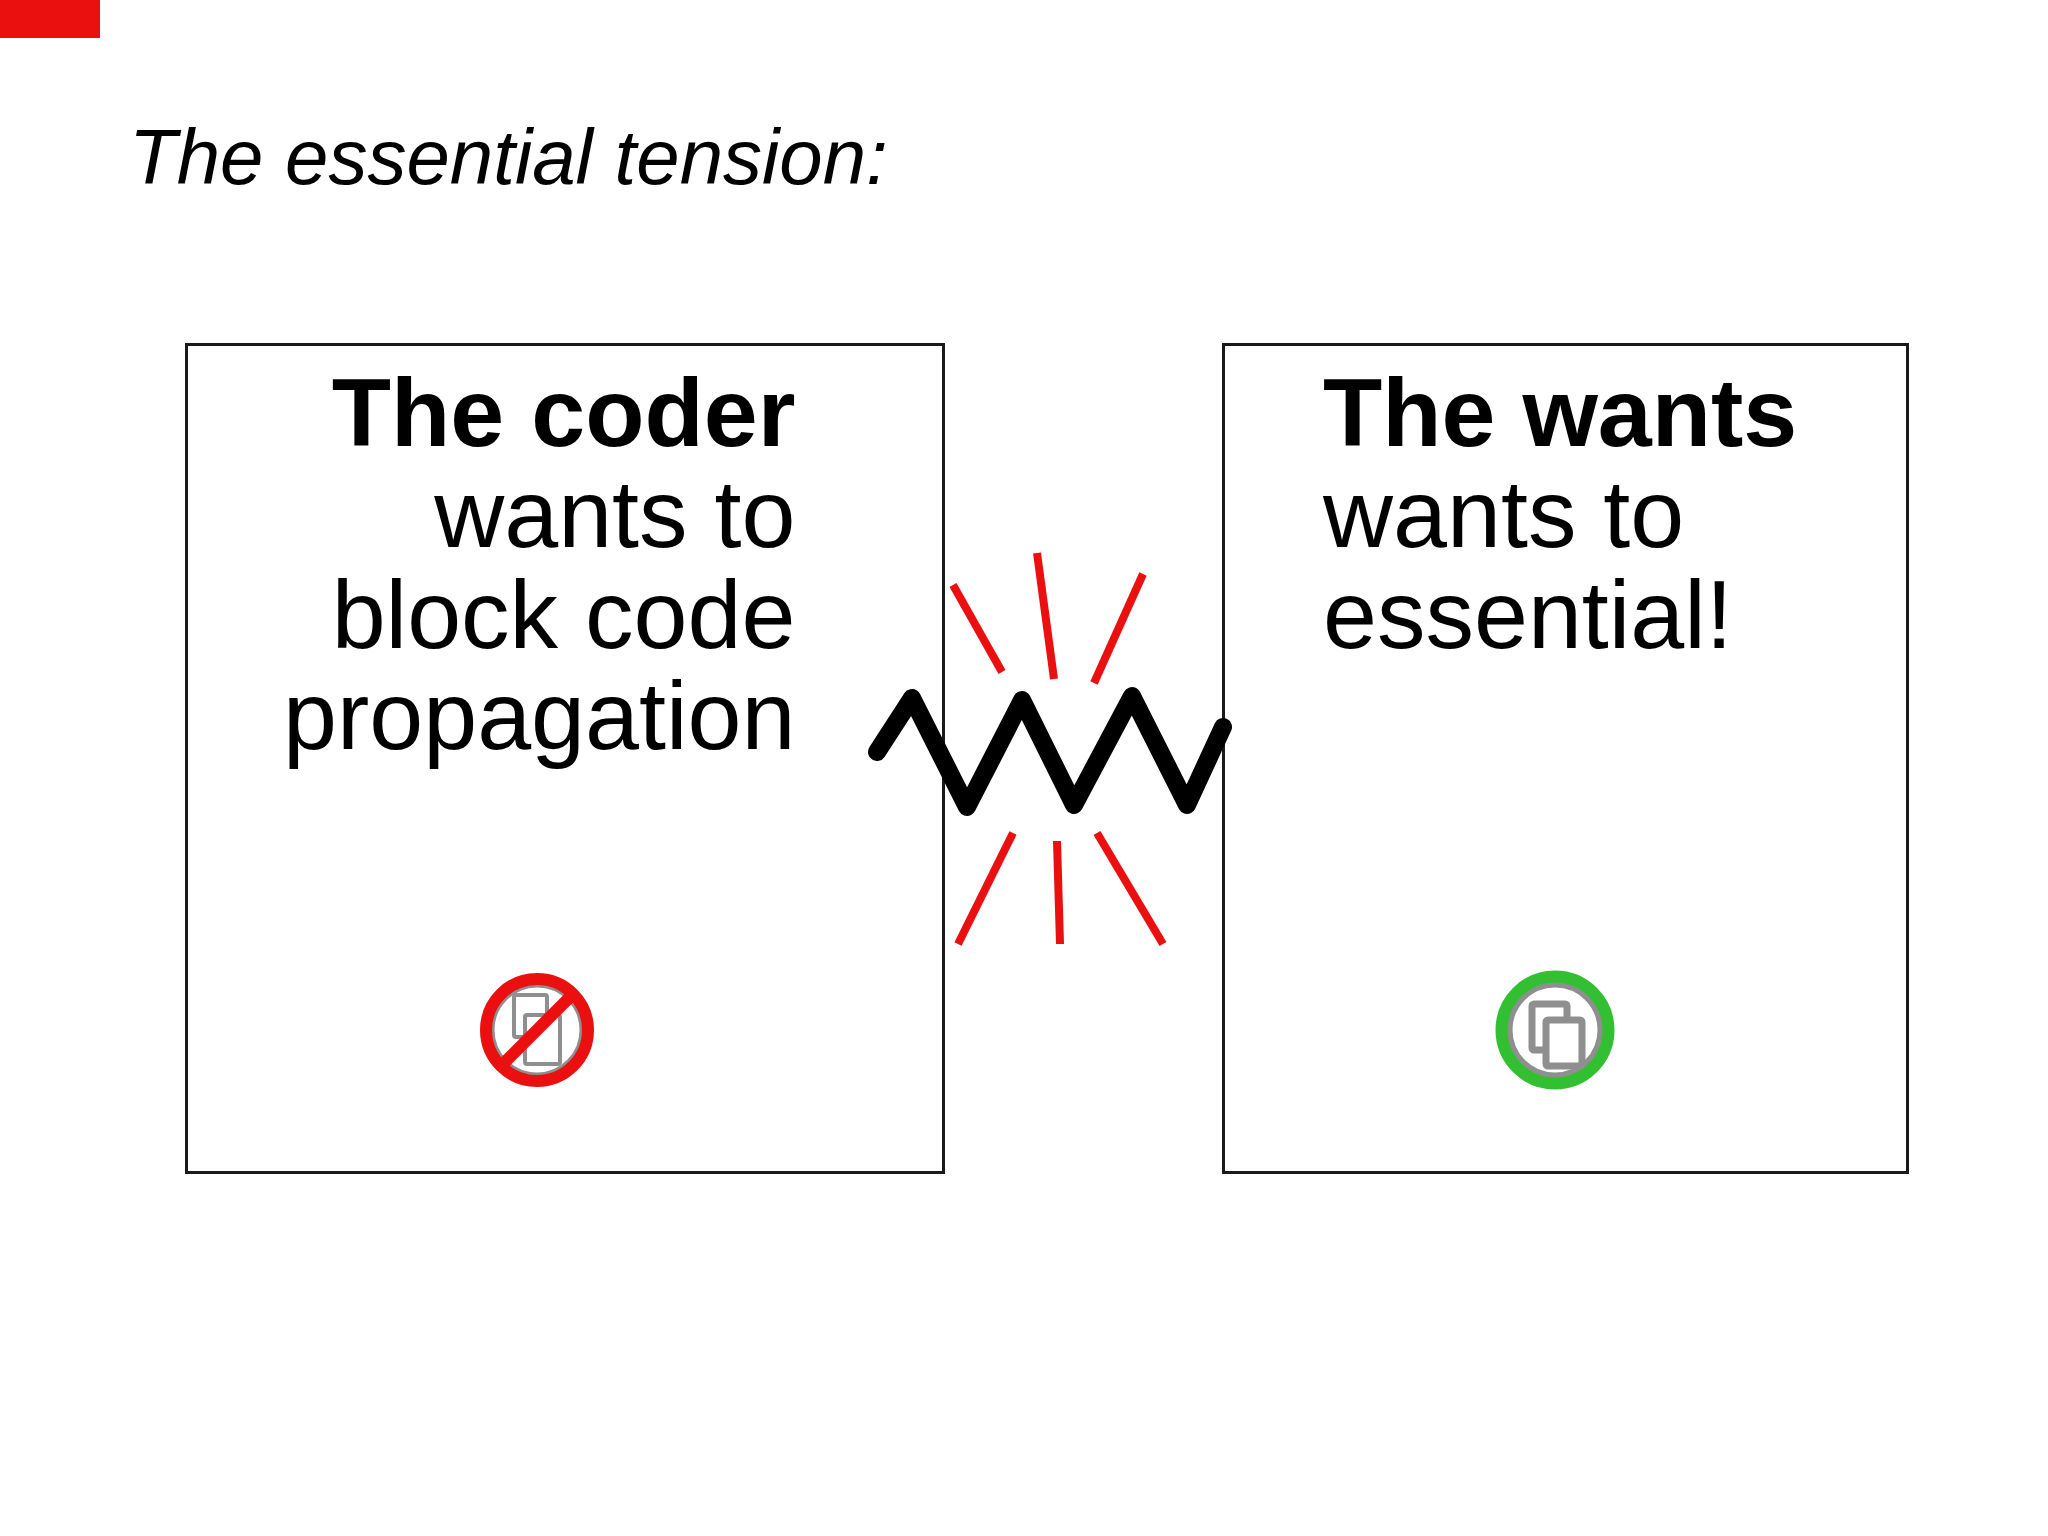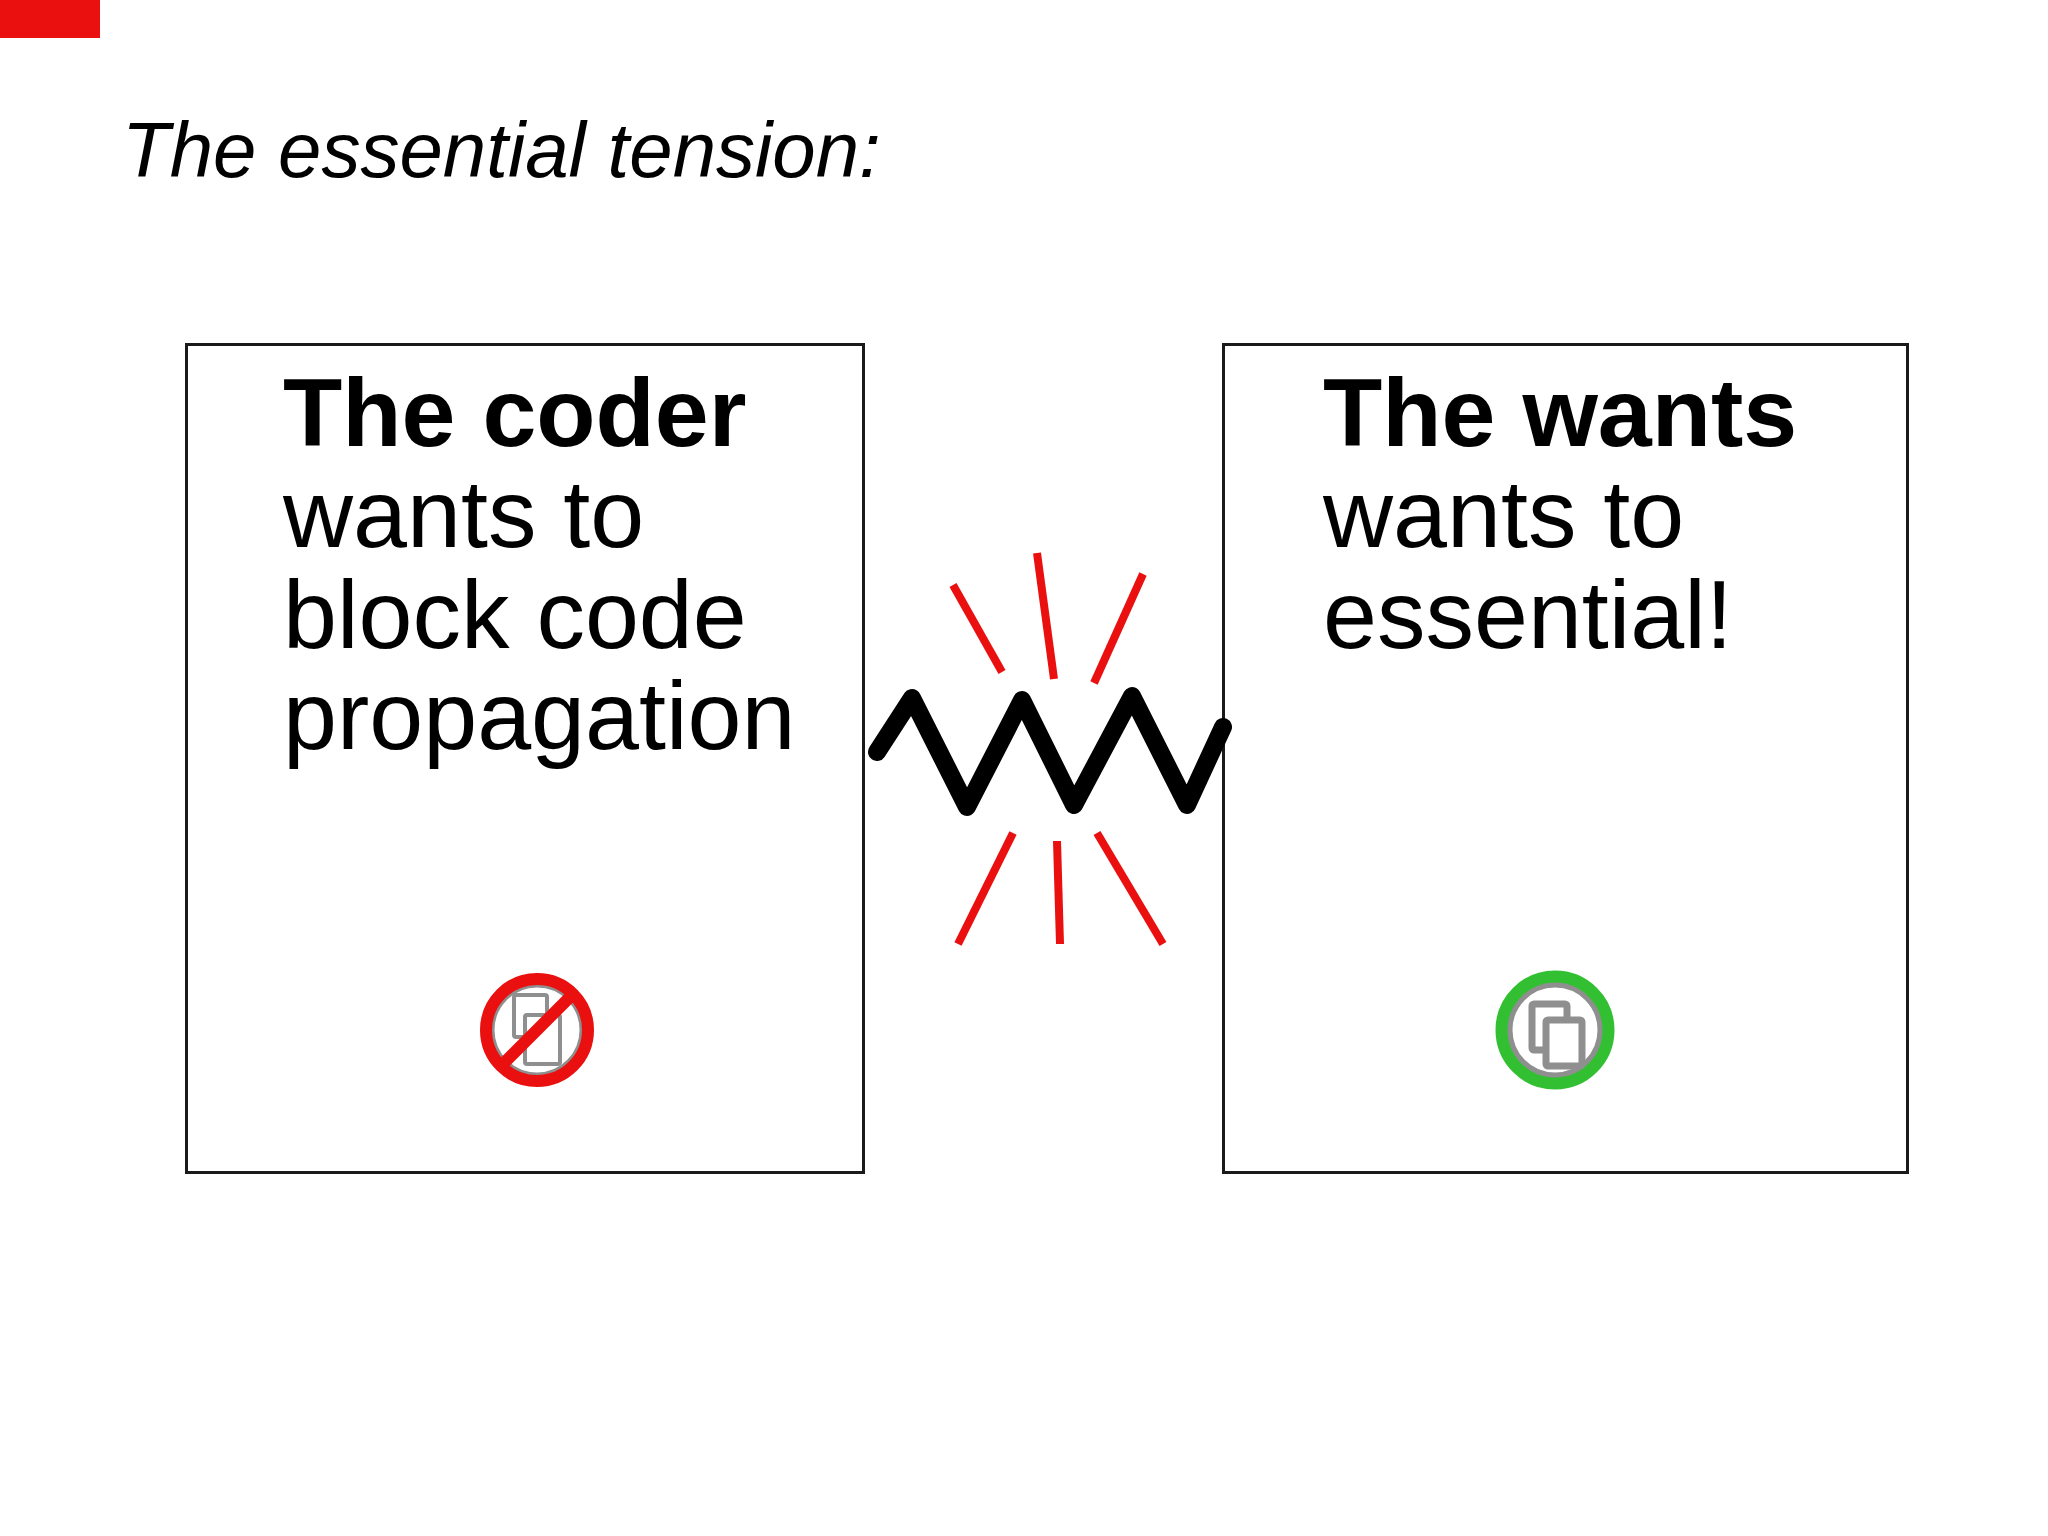--- a/index.html
+++ b/index.html
@@ -14,38 +14,38 @@
   }
   .red-bar {
     position: absolute;
     left: 0; top: 0;
     width: 100px; height: 38px;
     background: var(--red, #ea1010);
   }
   .title {
     position: absolute;
     left: 122px; top: 104px;
-    margin: 0;
+    margin: 7px;
     font-size: 78px;
     line-height: 92px;
     font-style: italic;
     font-weight: 400;
     letter-spacing: 0px;
     white-space: nowrap;
     color: var(--ink, #000);
   }
   .box {
     position: absolute;
     top: 343px;
     height: 831px;
     background: #fff;
     border: 3px solid var(--box-border, #1a1a1a);
     box-sizing: border-box;
   }
-  .box-left  { left: 185px;  width: 680px; }
+  .box-left  { left: 185px;  width: 760px; text-align: right; }
   .box-right { left: 1222px; width: 687px; }
   .box-text {
     position: absolute;
     top: 16px;
     font-size: 97px;
     line-height: 101px;
     letter-spacing: 0px;
     color: var(--ink, #000);
   }
   .box-left  .box-text { left: 95px; }

